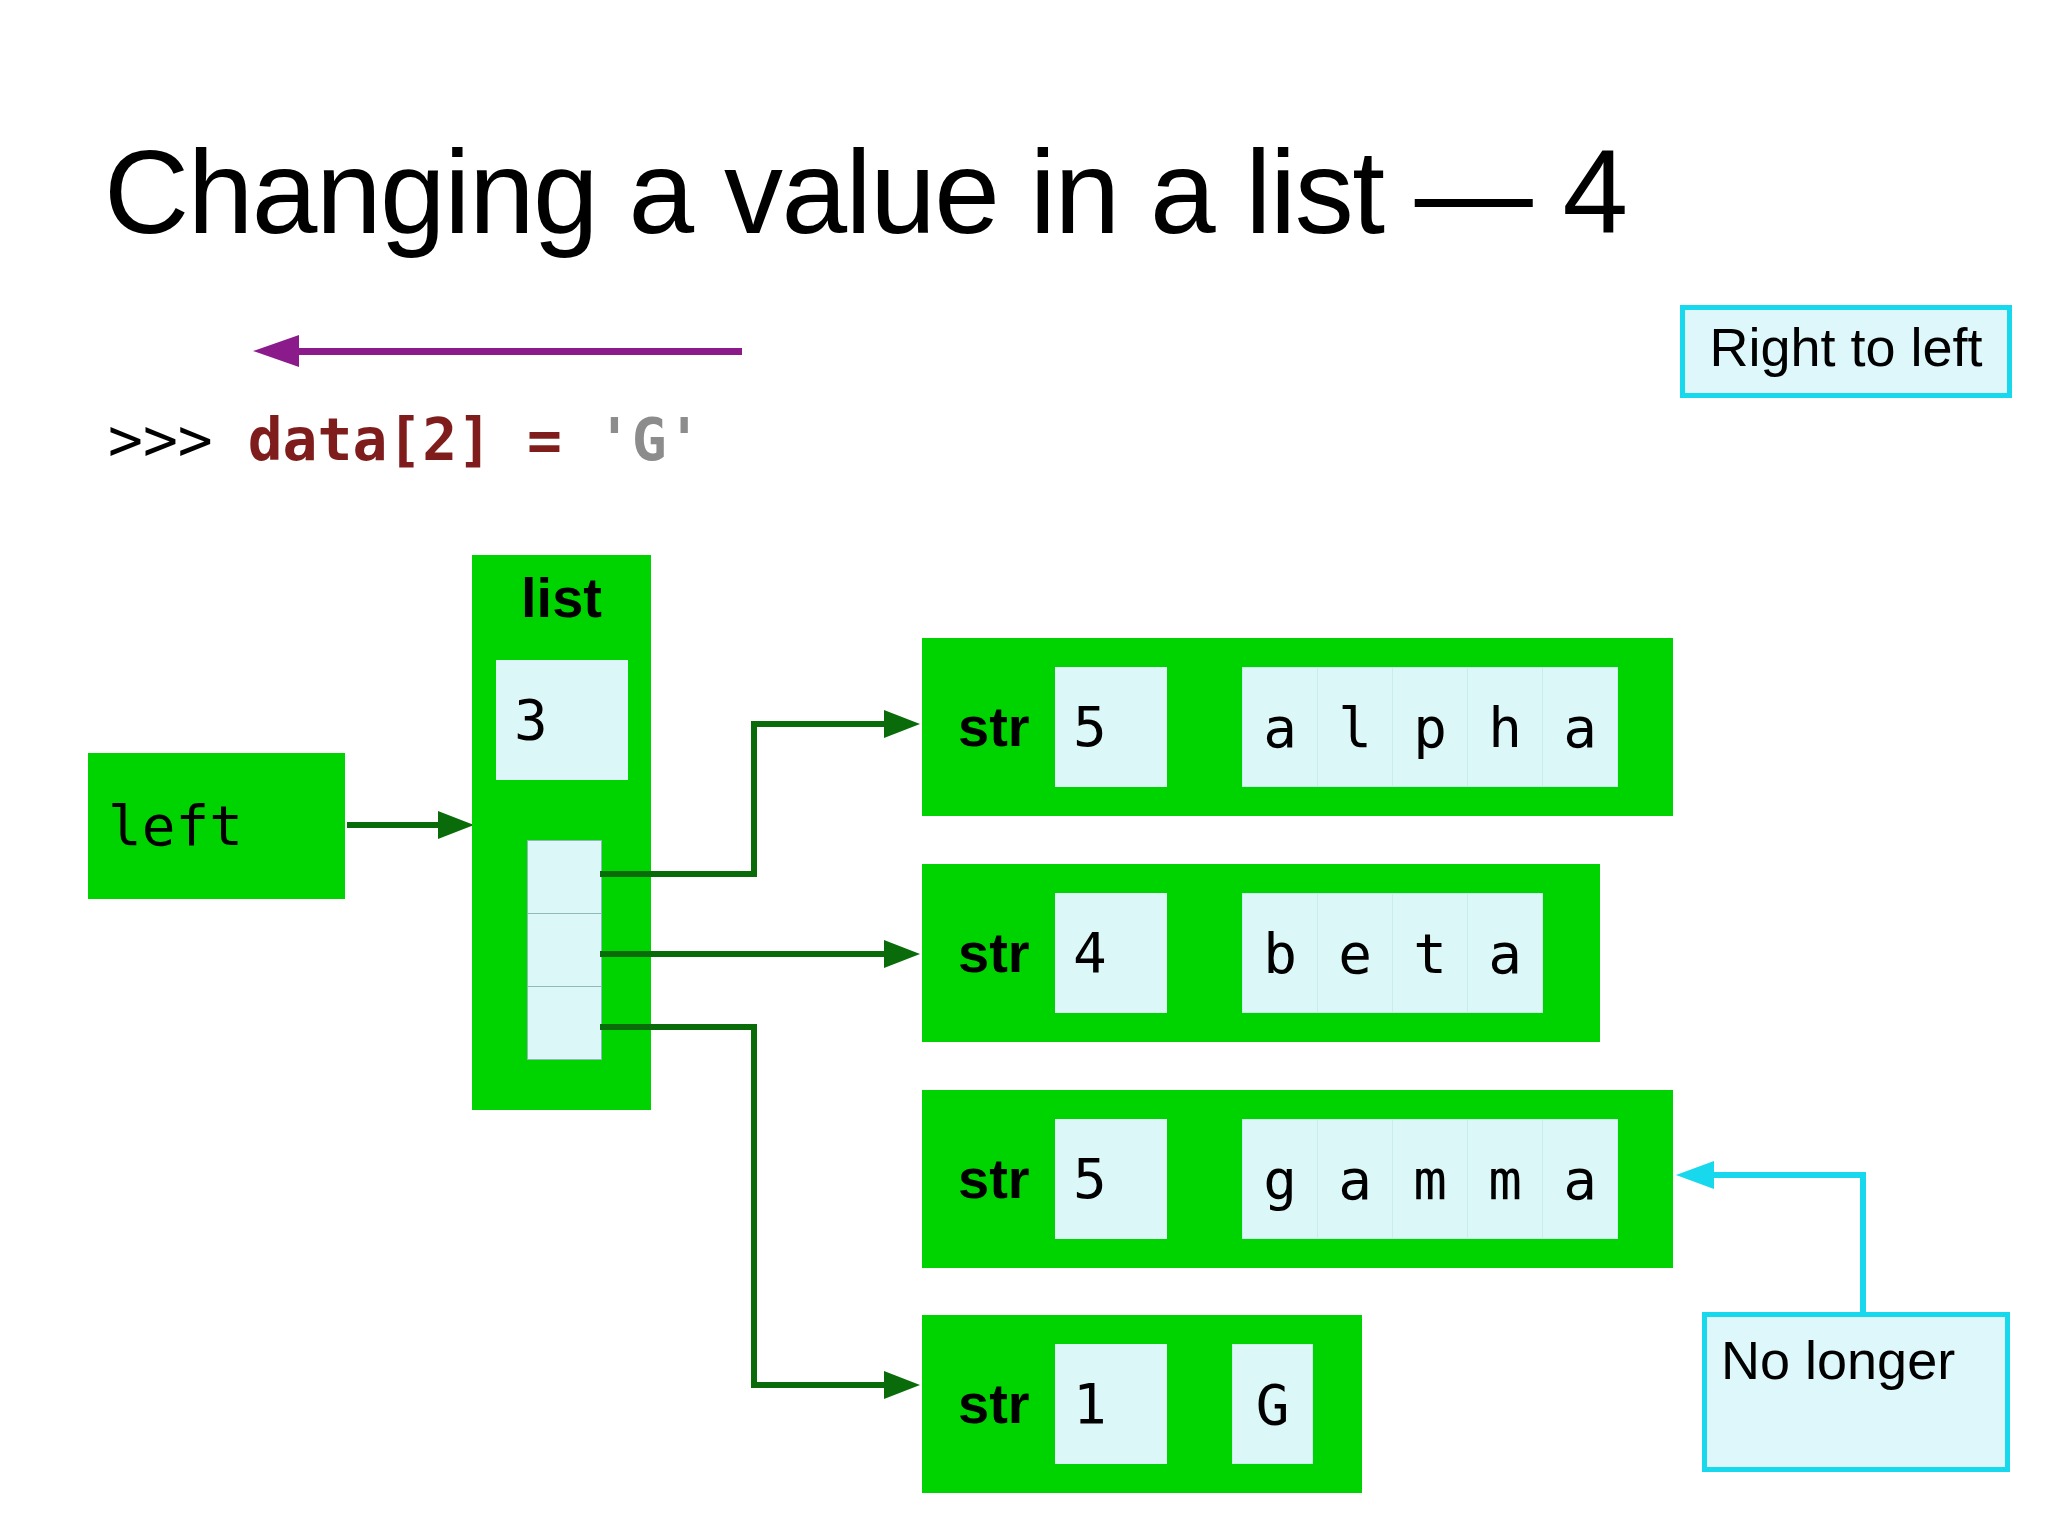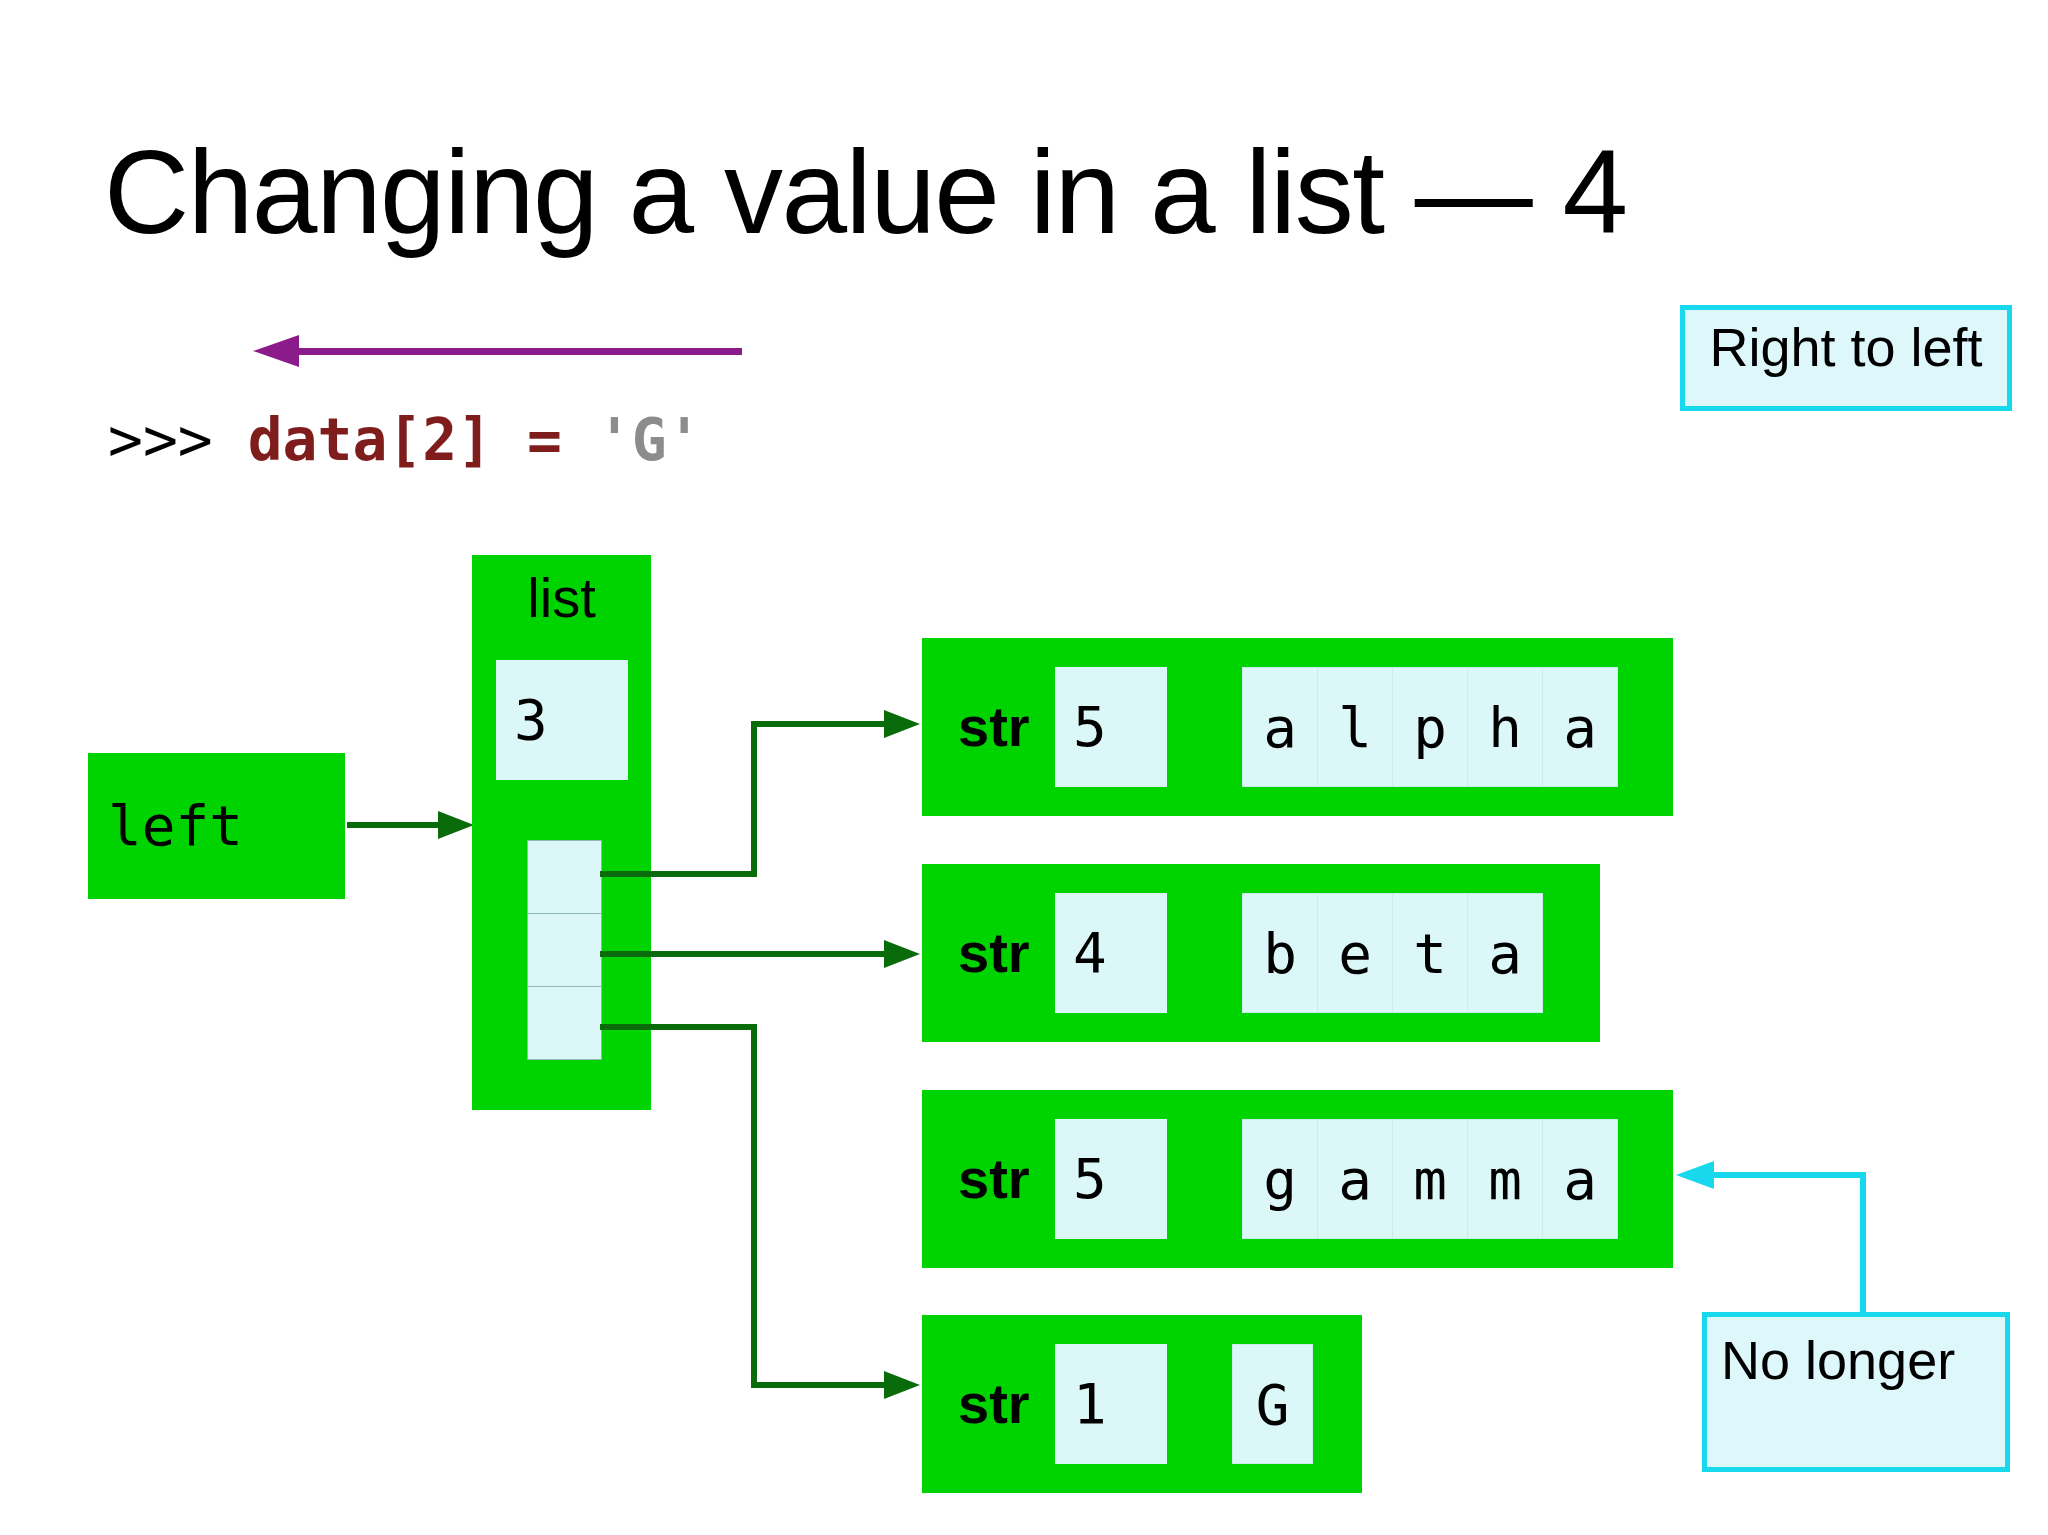--- a/index.html
+++ b/index.html
@@ -18,32 +18,32 @@
     line-height:1.15;white-space:pre;
   }
   .code .prompt{font-weight:normal;color:#000;}
   .code .stmt{font-weight:bold;color:#7f1d1d;}
   .code .val{font-weight:bold;color:#8c8c8c;}
   
   .badge{
     background:#ddf7fb;border:5px solid #17d8ec;box-sizing:border-box;
     font-size:54px;color:#000;
   }
-  .badge.rtl{left:1680px;top:305px;width:332px;height:106px;line-height:74px;text-align:center;}
+  .badge.rtl{left:1680px;top:305px;width:332px;height:93px;line-height:74px;text-align:center;}
   .badge.callout{left:1702px;top:1312px;width:308px;height:160px;line-height:63px;padding:12px 0 0 14px;}
   
   .green{background:#00d400;}
   .cell{background:#dcf7f7;position:absolute;box-sizing:border-box;
         font-family:"DejaVu Sans Mono",monospace;font-size:56px;color:#000;}
   .databox{left:88px;top:753px;width:257px;height:146px;
            font-family:"DejaVu Sans Mono",monospace;font-size:56px;line-height:146px;
            padding-left:20px;box-sizing:border-box;}
   .listbox{left:472px;top:555px;width:179px;height:555px;}
   .listbox .typelabel{position:absolute;top:10px;left:0;width:100%;text-align:center;
-        font-weight:normal;font-size:56px;}
+        font-weight:bold;font-size:56px;}
   .lencell{line-height:120px;padding-left:18px;}
   .slotstack{position:absolute;left:55px;top:286px;width:75px;}
   .slot{width:75px;height:74px;background:#dcf7f7;border:1px solid #8fb8b8;
         box-sizing:border-box;margin-top:-1px;}
   .strbox{height:178px;}
   .strbox .typelabel{position:absolute;left:36px;top:0;height:100%;line-height:178px;
         font-weight:bold;font-size:56px;}
   .strbox .lencell{left:133px;top:29px;width:112px;height:120px;}
   .chars{position:absolute;top:29px;display:flex;}
   .chcell{width:76px;height:120px;background:#dcf7f7;border:1px solid #c9ecec;

